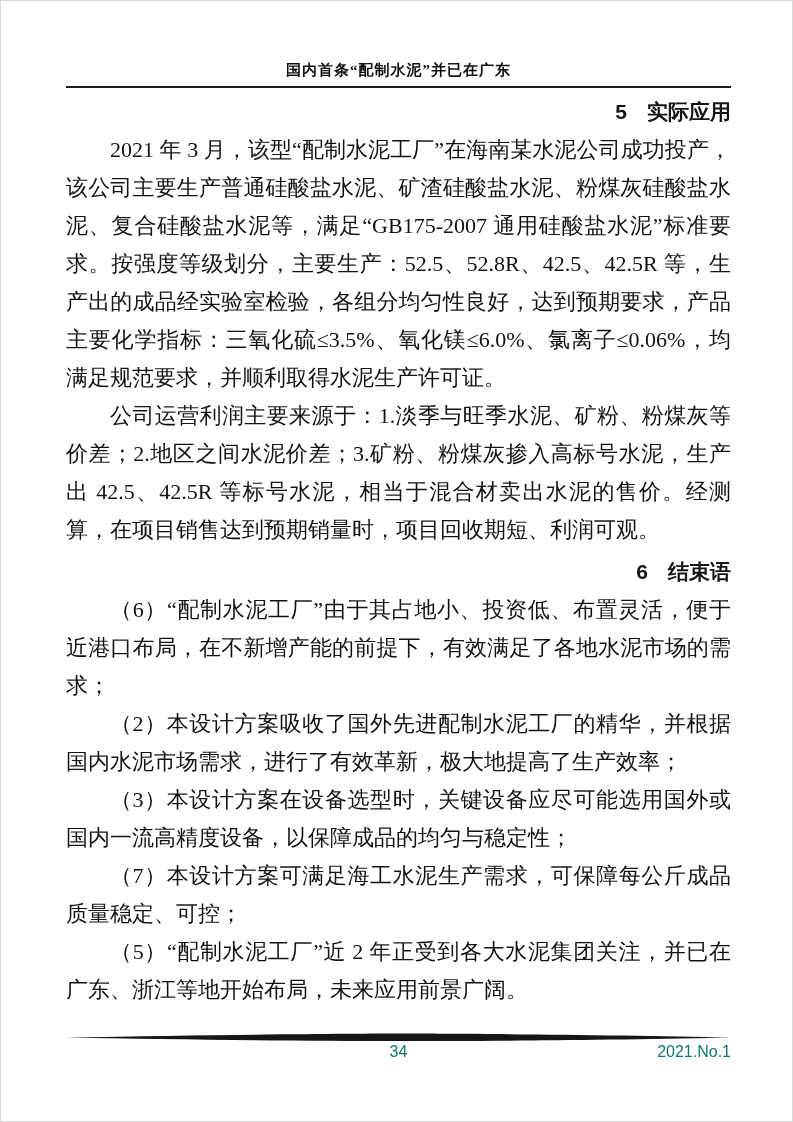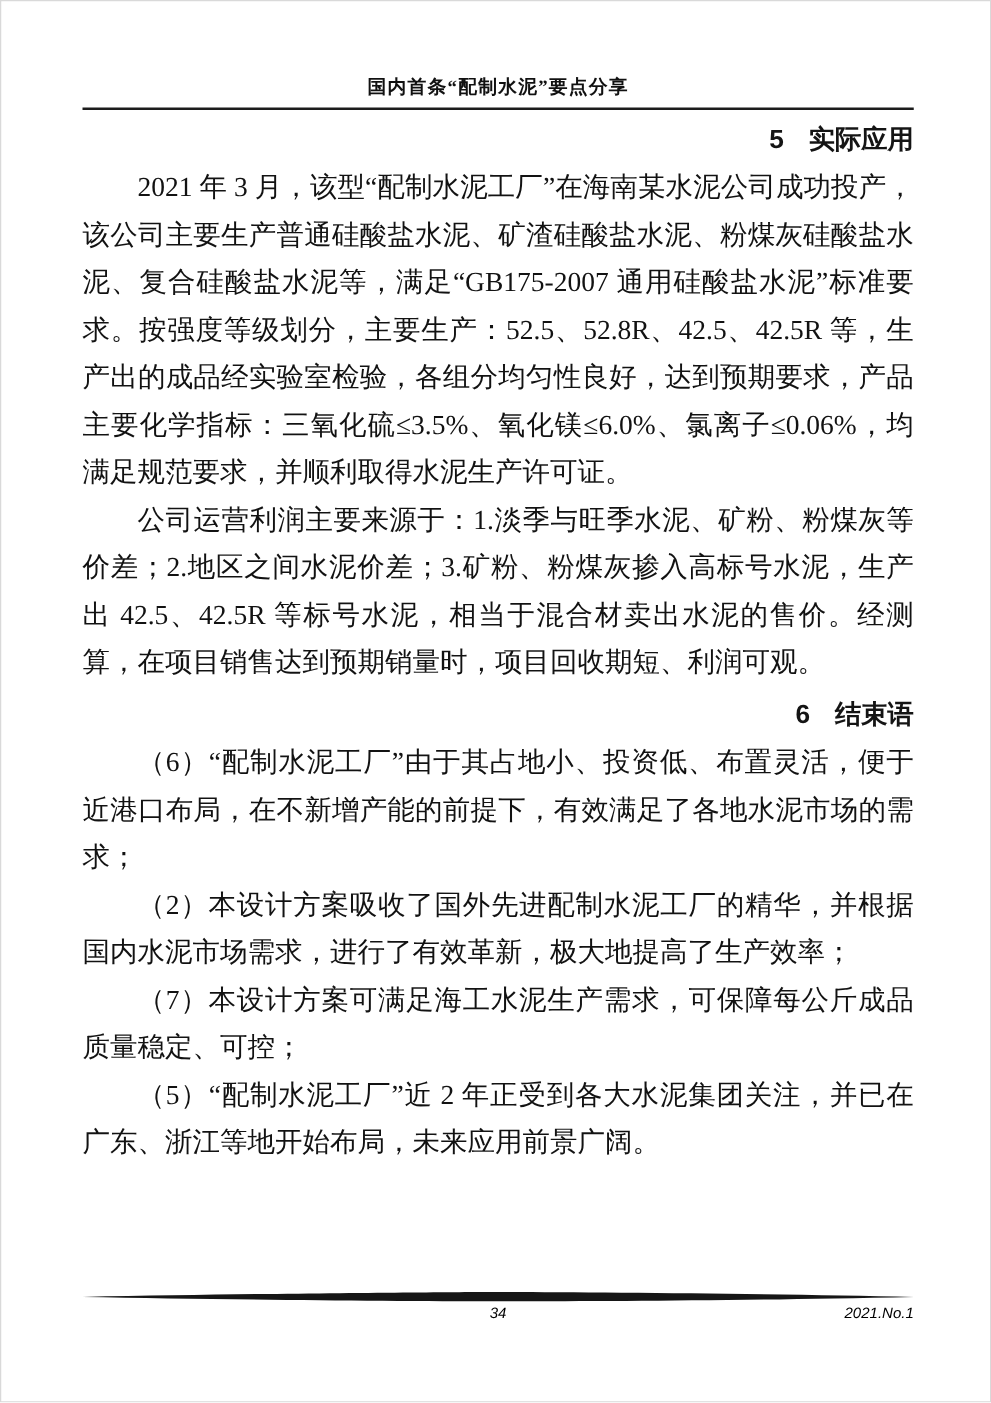--- a/index.html
+++ b/index.html
@@ -72,61 +72,61 @@
   .footer-rule-svg {
     display: block;
     width: 665px;
     height: 9px;
   }
   .footer-row {
     position: relative;
     height: 18px;
     margin-top: 1px;
     font-family: "Liberation Sans", "DejaVu Sans", sans-serif;
-    font-size: 12px;
-    color: #000000;
-    font-style: italic;
+    font-size: 16px;
+    color: #0f766e;
   }
   .page-number {
     position: absolute;
     left: 0;
     right: 0;
     text-align: center;
   }
   .issue-label {
     position: absolute;
     right: 0;
   }
 </style>
 </head>
 <body>
 
 <div class="page">
   <div class="inner">
 
     <header class="page-header">
-      <div class="header-title">国内首条“配制水泥”要点分享</div>
+      <div class="header-title">国内首条“配制水泥”并已在广东</div>
       <div class="header-rule"></div>
     </header>
 
     <main>
 
       <h2 class="section-heading">
         <span class="heading-num">5</span><span class="heading-text">实际应用</span>
       </h2>
 
       <p class="body-para">2021 年 3 月，该型“配制水泥工厂”在海南某水泥公司成功投产，该公司主要生产普通硅酸盐水泥、矿渣硅酸盐水泥、粉煤灰硅酸盐水泥、复合硅酸盐水泥等，满足“GB175-2007 通用硅酸盐水泥”标准要求。按强度等级划分，主要生产：52.5、52.8R、42.5、42.5R 等，生产出的成品经实验室检验，各组分均匀性良好，达到预期要求，产品主要化学指标：三氧化硫≤3.5%、氧化镁≤6.0%、氯离子≤0.06%，均满足规范要求，并顺利取得水泥生产许可证。</p>
       <p class="body-para">公司运营利润主要来源于：1.淡季与旺季水泥、矿粉、粉煤灰等价差；2.地区之间水泥价差；3.矿粉、粉煤灰掺入高标号水泥，生产出 42.5、42.5R 等标号水泥，相当于混合材卖出水泥的售价。经测算，在项目销售达到预期销量时，项目回收期短、利润可观。</p>
 
       <h2 class="section-heading second">
         <span class="heading-num">6</span><span class="heading-text">结束语</span>
       </h2>
 
       <p class="body-para">（6）“配制水泥工厂”由于其占地小、投资低、布置灵活，便于近港口布局，在不新增产能的前提下，有效满足了各地水泥市场的需求；</p>
       <p class="body-para">（2）本设计方案吸收了国外先进配制水泥工厂的精华，并根据国内水泥市场需求，进行了有效革新，极大地提高了生产效率；</p>
+      <p class="body-para">（3）本设计方案在设备选型时，关键设备应尽可能选用国外或国内一流高精度设备，以保障成品的均匀与稳定性；</p>
       <p class="body-para">（7）本设计方案可满足海工水泥生产需求，可保障每公斤成品质量稳定、可控；</p>
       <p class="body-para">（5）“配制水泥工厂”近 2 年正受到各大水泥集团关注，并已在广东、浙江等地开始布局，未来应用前景广阔。</p>
 
     </main>
   </div>
 
   <footer class="page-footer">
     <svg class="footer-rule-svg" viewBox="0 0 665 9" preserveAspectRatio="none" aria-hidden="true">
       <path d="M0,4.5 C160,1.5 300,0.5 332,0.5 C400,0.5 560,2 665,4.5 C520,7.5 420,8 332,8 C240,8 110,6.5 0,4.5 Z" fill="#161616"></path>
     </svg>

